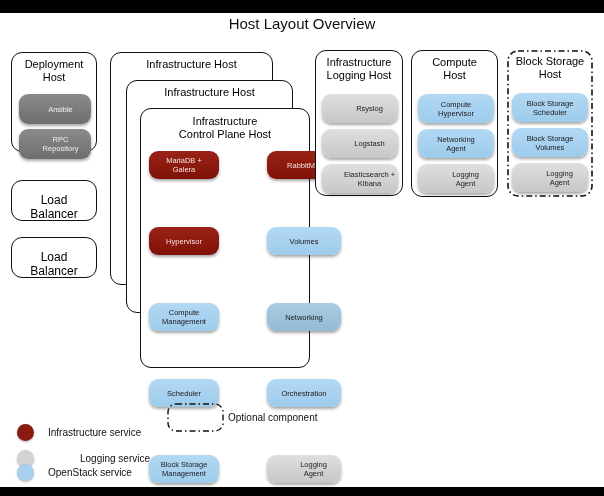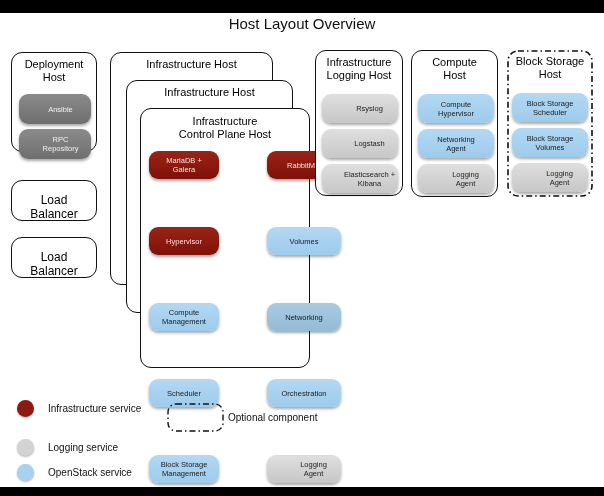--- a/index.html
+++ b/index.html
@@ -66,22 +66,22 @@
   #block-storage-host .svc-col3{left:5px;}
   .dashdot-border{position:absolute;left:0;top:0;pointer-events:none;}
 
   
   .legend-row{position:absolute;display:flex;align-items:center;}
   .legend-dot{width:17px;height:17px;border-radius:50%;box-shadow:0 1px 2px rgba(0,0,0,0.3);}
   .legend-dot.infra{background:#8b1a10;}
   .legend-dot.logging{background:#d3d3d3;}
   .legend-dot.openstack{background:#a8d1ef;}
   .legend-label{font-size:10px;margin-left:14px;color:#111;}
-  #legend-infra{left:17px;top:400px;}
-  #legend-logging{left:17px;top:439px;}
+  #legend-infra{left:17px;top:424px;}
+  #legend-logging{left:17px;top:450px;gap:32px;}
   #legend-openstack{left:17px;top:464px;}
   #legend-optional{left:167px;top:403px;}
   #legend-optional .legend-label{margin-left:4px;}
 </style>
 </head>
 <body>
 
 <div class="letterbox" id="bar-top"></div>
 <div class="letterbox" id="bar-bottom"></div>
 

